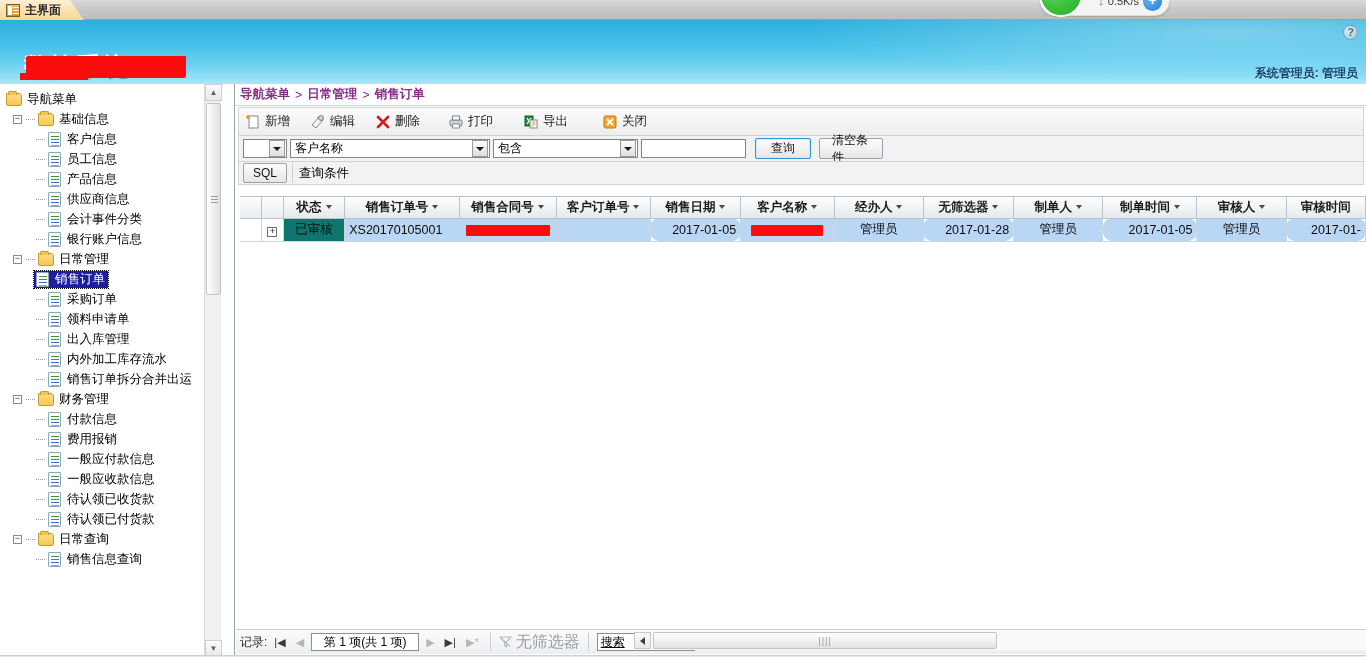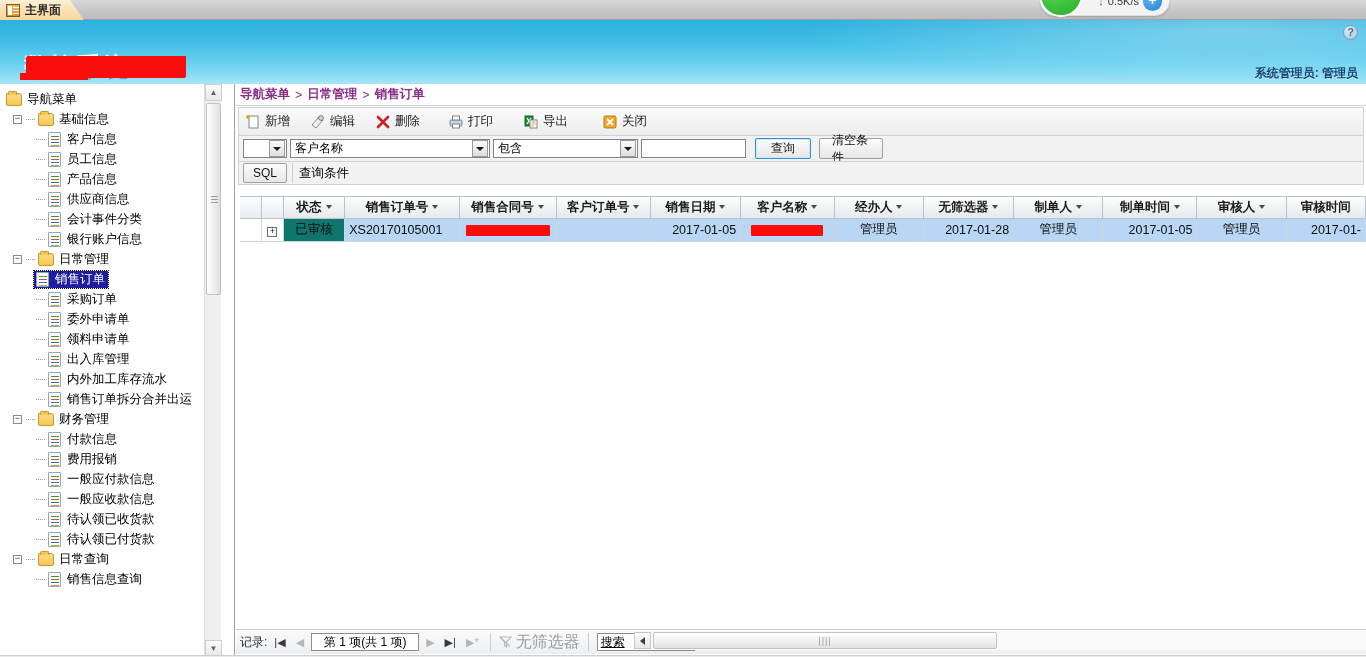--- a/index.html
+++ b/index.html
@@ -231,21 +231,21 @@
   table.dg th .hw{ display:flex; align-items:center; justify-content:center; gap:4px; }
   table.dg th .hcaret{
     width:0;height:0;border-left:3px solid transparent;border-right:3px solid transparent;border-top:4px solid #4a4a4a;
   }
   table.dg th.selcol{ background: linear-gradient(to bottom,#fdfdfd,#e9edf1); width:22px; }
   table.dg td{
     height:23px; padding:0 4px; border-right:1px solid #ccd6de; border-bottom:1px solid #ccd6de;
     background:#b9d6f5; color:#0d0d0d; white-space:nowrap;
   }
   table.dg td.c{ text-align:center; }
-  table.dg td.r{ text-align:right; }
+  table.dg td.r{ text-align:right;border-radius:9px; }
   table.dg td.exp{ background:#fff; text-align:center; }
   table.dg td.white{ background:#ffffff; }
   .plusbox{
     display:inline-block; width:10px; height:10px; border:1px solid #6f6f6f; background:#fff;
     font-size:9px; line-height:8px; text-align:center; color:#111; font-family:"Liberation Mono", monospace;
   }
   .redact{ display:inline-block; height:11px; background:#fb0d0d; border-radius:1px; vertical-align:middle; }
   .gridfill{ position:absolute; left:0; top:45px; width:1126px; height:387px; background:#ffffff; }
 
   
@@ -362,25 +362,20 @@
         <div class="nav-row">
           <span class="nav-selected">
             <span class="doc"></span>
             <span class="lbl">销售订单</span>
           </span>
         </div>
         <div class="nav-row indent2">
           <span class="dotline"></span>
           <span class="doc"></span>
           <span class="lbl">采购订单</span>
-        </div>
-        <div class="nav-row indent2">
-          <span class="dotline"></span>
-          <span class="doc"></span>
-          <span class="lbl">委外申请单</span>
         </div>
         <div class="nav-row indent2">
           <span class="dotline"></span>
           <span class="doc"></span>
           <span class="lbl">领料申请单</span>
         </div>
         <div class="nav-row indent2">
           <span class="dotline"></span>
           <span class="doc"></span>
           <span class="lbl">出入库管理</span>

